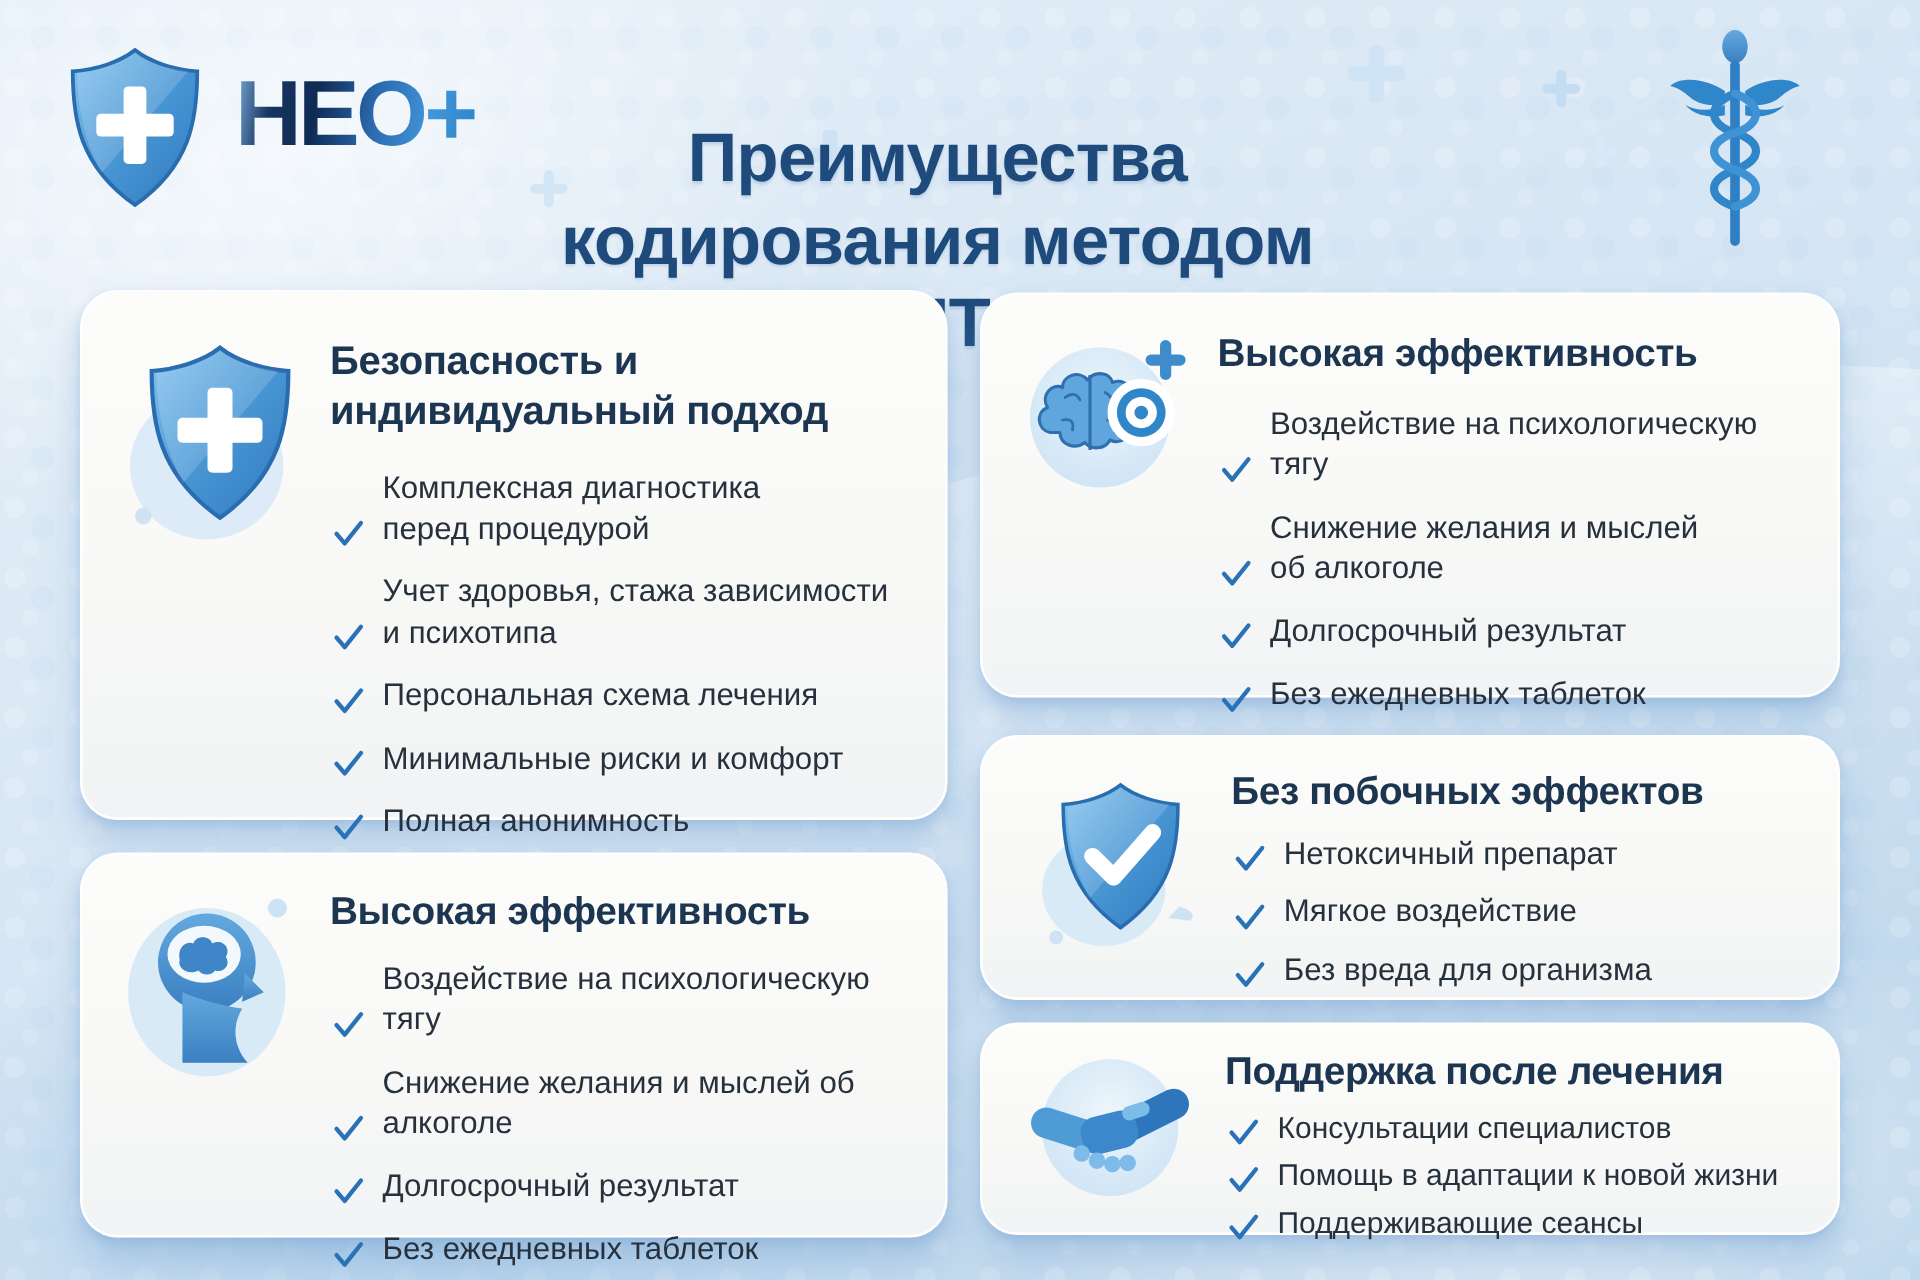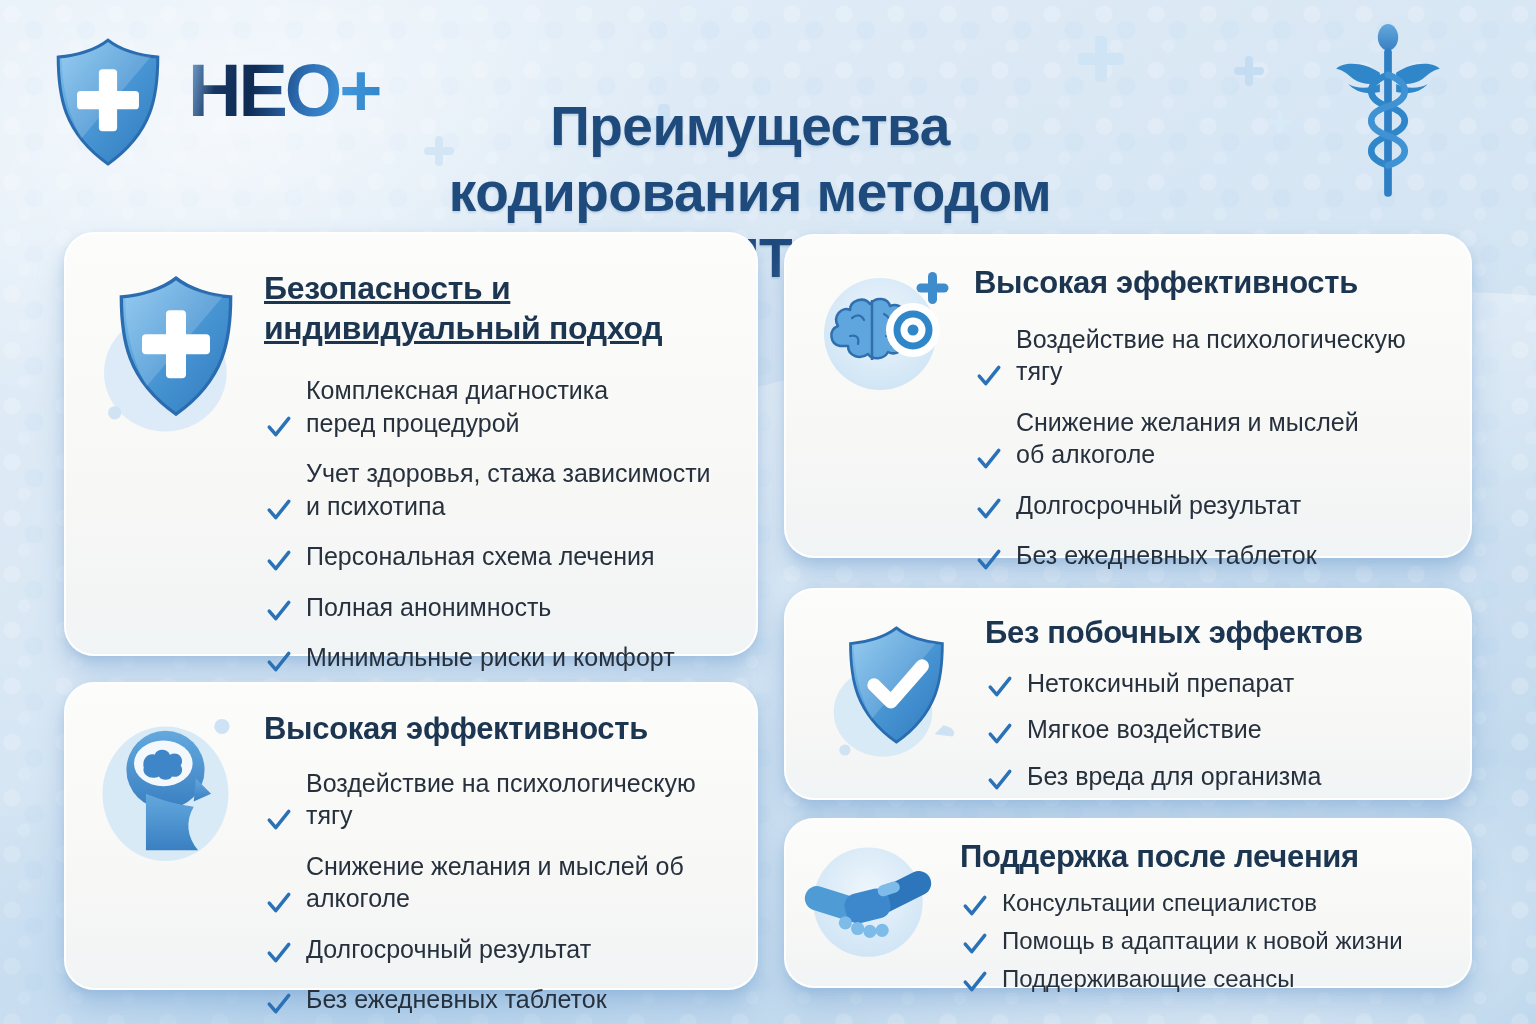--- a/index.html
+++ b/index.html
@@ -46,33 +46,33 @@
 
   
   .card{position:absolute;display:flex;box-sizing:border-box;
     background:linear-gradient(180deg,#fcfcfb 0%,#f8f8f6 55%,#f1f4f5 100%);
     border:2px solid rgba(255,255,255,.95);border-radius:30px;
     box-shadow:0 16px 26px rgba(104,152,202,.35),0 4px 8px rgba(120,165,210,.25);}
   .card-a{left:64px;top:232px;width:694px;height:424px;padding:34px 30px;}
   .card-b{left:64px;top:682px;width:694px;height:308px;padding:26px 30px;}
   .card-c{left:784px;top:234px;width:688px;height:324px;padding:28px 30px;}
   .card-d{left:784px;top:588px;width:688px;height:212px;padding:24px 41px;}
-  .card-e{left:784px;top:818px;width:688px;height:170px;padding:18px 16px;}
+  .card-e{left:784px;top:818px;width:688px;height:170px;padding:18px 36px;}
 
   .icon-col{flex:0 0 auto;position:relative;}
   .card-a .icon-col{width:168px;}
   .card-b .icon-col{width:168px;}
   .card-c .icon-col{width:158px;}
   .card-d .icon-col{width:158px;}
   .card-e .icon-col{width:158px;}
   .text-col{flex:1 1 auto;min-width:0;}
 
   .card-title{margin:0;color:#1c3550;font-weight:700;font-size:31px;line-height:1.25;
     letter-spacing:-.3px;white-space:pre-line;}
-  .card-a .card-title{font-size:32px;text-decoration:underline;}
+  .card-a .card-title{font-size:32px;}
   .check-list{list-style:none;margin:0;padding:0;}
   .card-a .check-list{margin-top:26px;}
   .card-b .check-list{margin-top:18px;}
   .card-c .check-list{margin-top:20px;}
   .card-d .check-list{margin-top:14px;}
   .card-e .check-list{margin-top:10px;}
   .check-item{display:flex;align-items:flex-end;color:#27313d;font-size:25px;line-height:1.3;
     margin-bottom:18px;}
   .card-e .check-item{margin-bottom:7px;font-size:24px;}
   .card-d .check-item{margin-bottom:14px;}
@@ -182,27 +182,27 @@
         <li class="check-item">
             <svg class="check" viewBox="0 0 24 24">
               <path d="M3 13 l6 7 L21 5" fill="none" stroke="#2a72b8" stroke-width="3.2" stroke-linecap="round" stroke-linejoin="round"></path>
             </svg>
             <span class="item-text">Персональная схема лечения</span>
           </li>
         <li class="check-item">
             <svg class="check" viewBox="0 0 24 24">
               <path d="M3 13 l6 7 L21 5" fill="none" stroke="#2a72b8" stroke-width="3.2" stroke-linecap="round" stroke-linejoin="round"></path>
             </svg>
+            <span class="item-text">Минимальные риски и комфорт</span>
+          </li>
+        <li class="check-item">
+            <svg class="check" viewBox="0 0 24 24">
+              <path d="M3 13 l6 7 L21 5" fill="none" stroke="#2a72b8" stroke-width="3.2" stroke-linecap="round" stroke-linejoin="round"></path>
+            </svg>
             <span class="item-text">Полная анонимность</span>
-          </li>
-        <li class="check-item">
-            <svg class="check" viewBox="0 0 24 24">
-              <path d="M3 13 l6 7 L21 5" fill="none" stroke="#2a72b8" stroke-width="3.2" stroke-linecap="round" stroke-linejoin="round"></path>
-            </svg>
-            <span class="item-text">Минимальные риски и комфорт</span>
           </li>
       </ul>
     </div>
   </section>
 
   <section class="card card-b">
     <div class="icon-col">
       <svg width="152" height="160" viewBox="0 0 140 145">
         <ellipse cx="64" cy="76" rx="58" ry="62" fill="#d9eaf7"></ellipse>
         <circle cx="116" cy="14" r="7" fill="#cde2f4"></circle>

